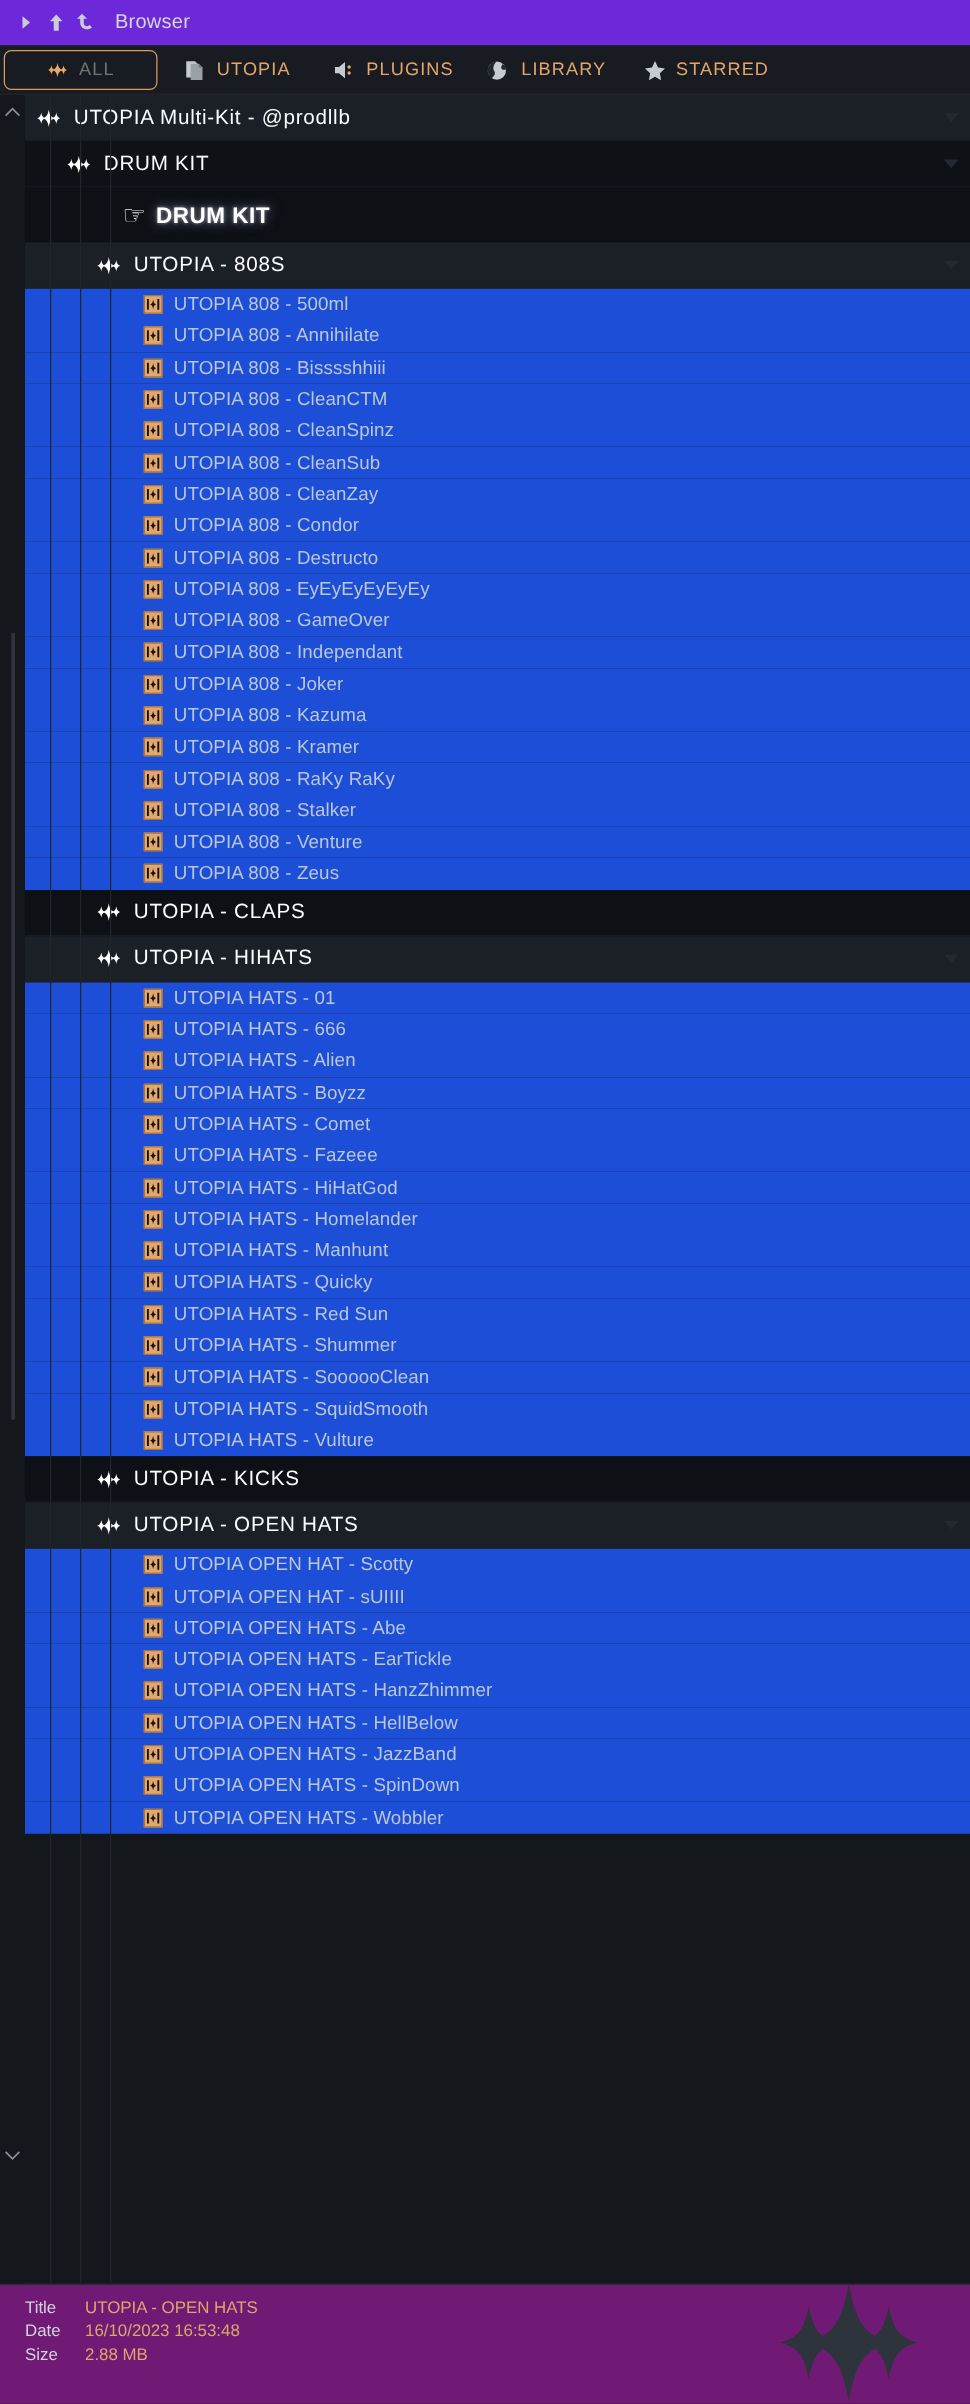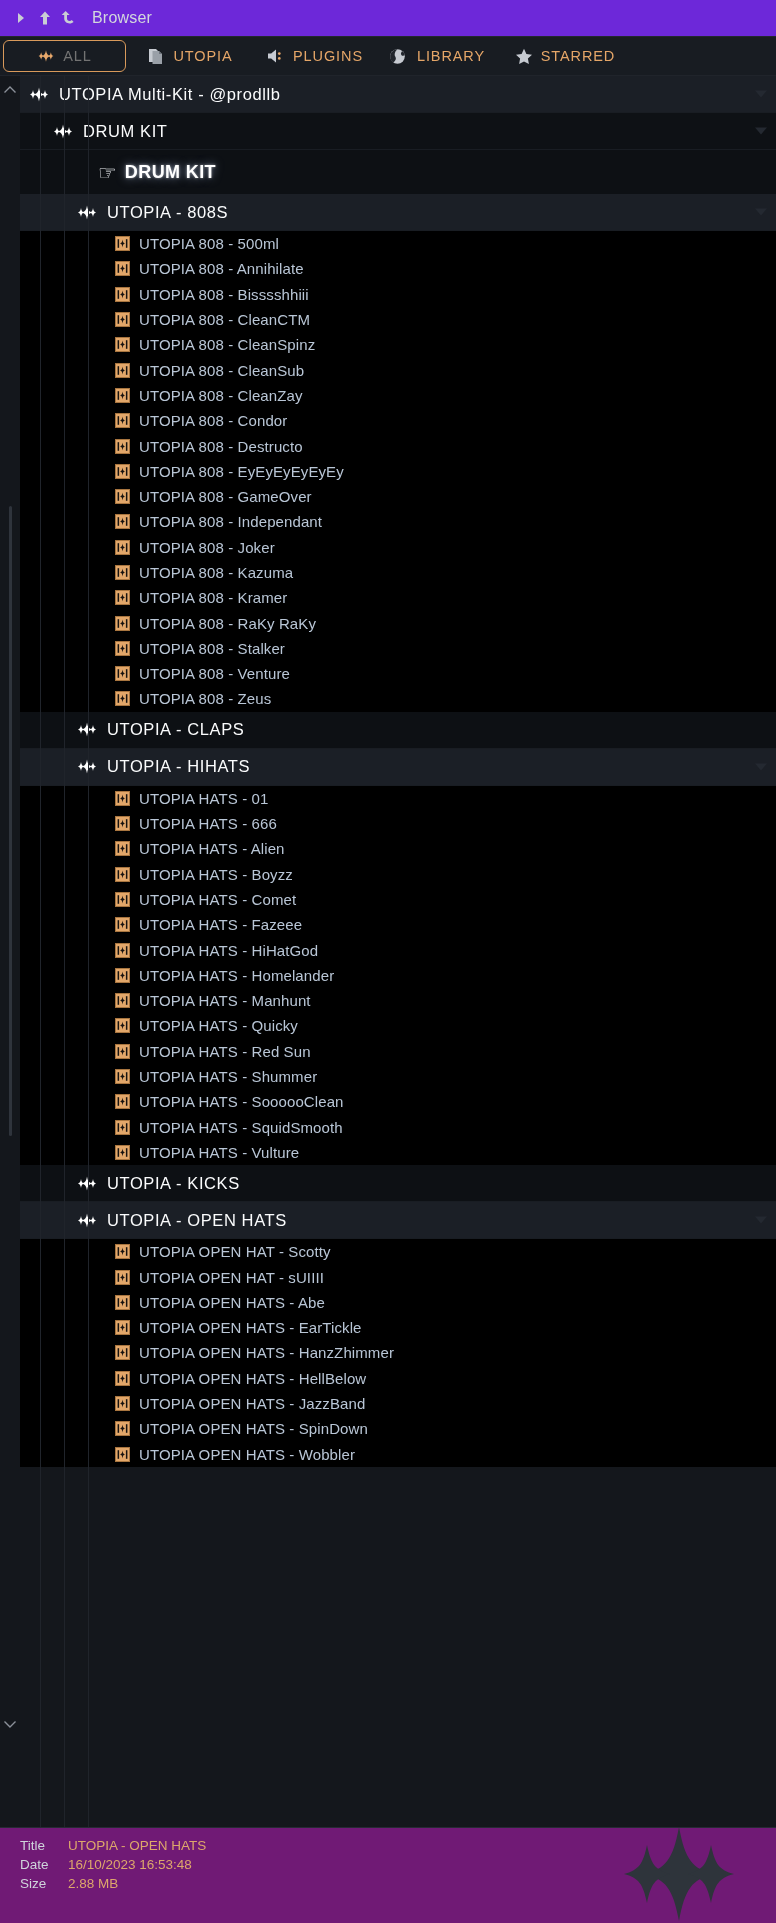--- a/index.html
+++ b/index.html
@@ -195,21 +195,21 @@
     color: #ffffff;
     font-size: 18px;
     font-weight: bold;
     letter-spacing: 0.4px;
     text-shadow: 0 0 10px rgba(190,210,255,0.55), 0 0 3px rgba(255,255,255,0.5);
   }
 
   
   .row.file {
     height: 25.3px;
-    background: #000000;
+    background: #1d4ed8;
     text-align: center;
   }
   .row.file .f-label {
     color: #b9c6d6;
     font-size: 15px;
     letter-spacing: 0.1px;
     white-space: nowrap;
   }
   .file-ico {
     width: 15px;

